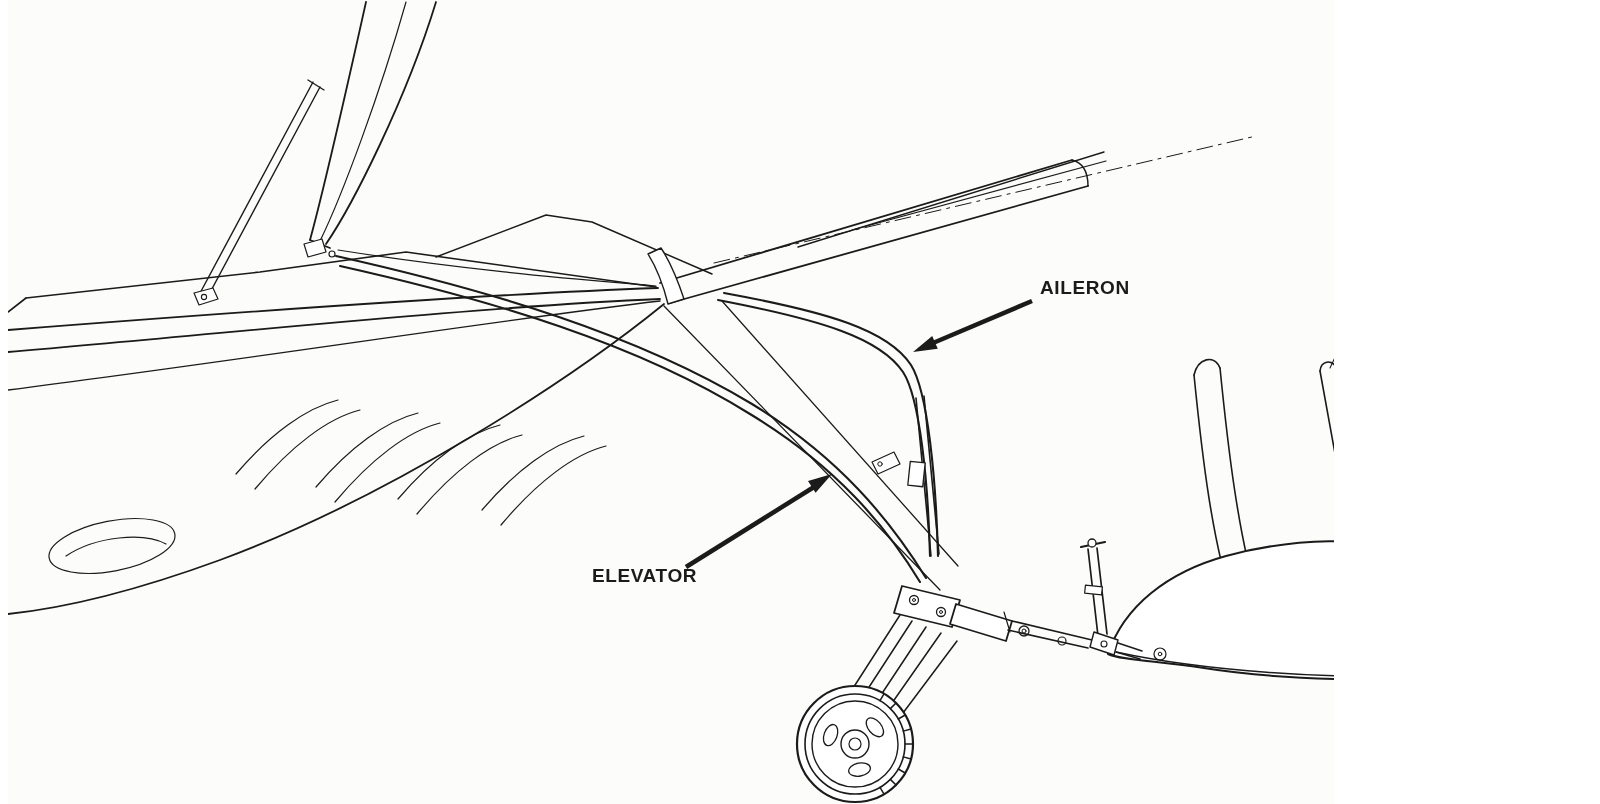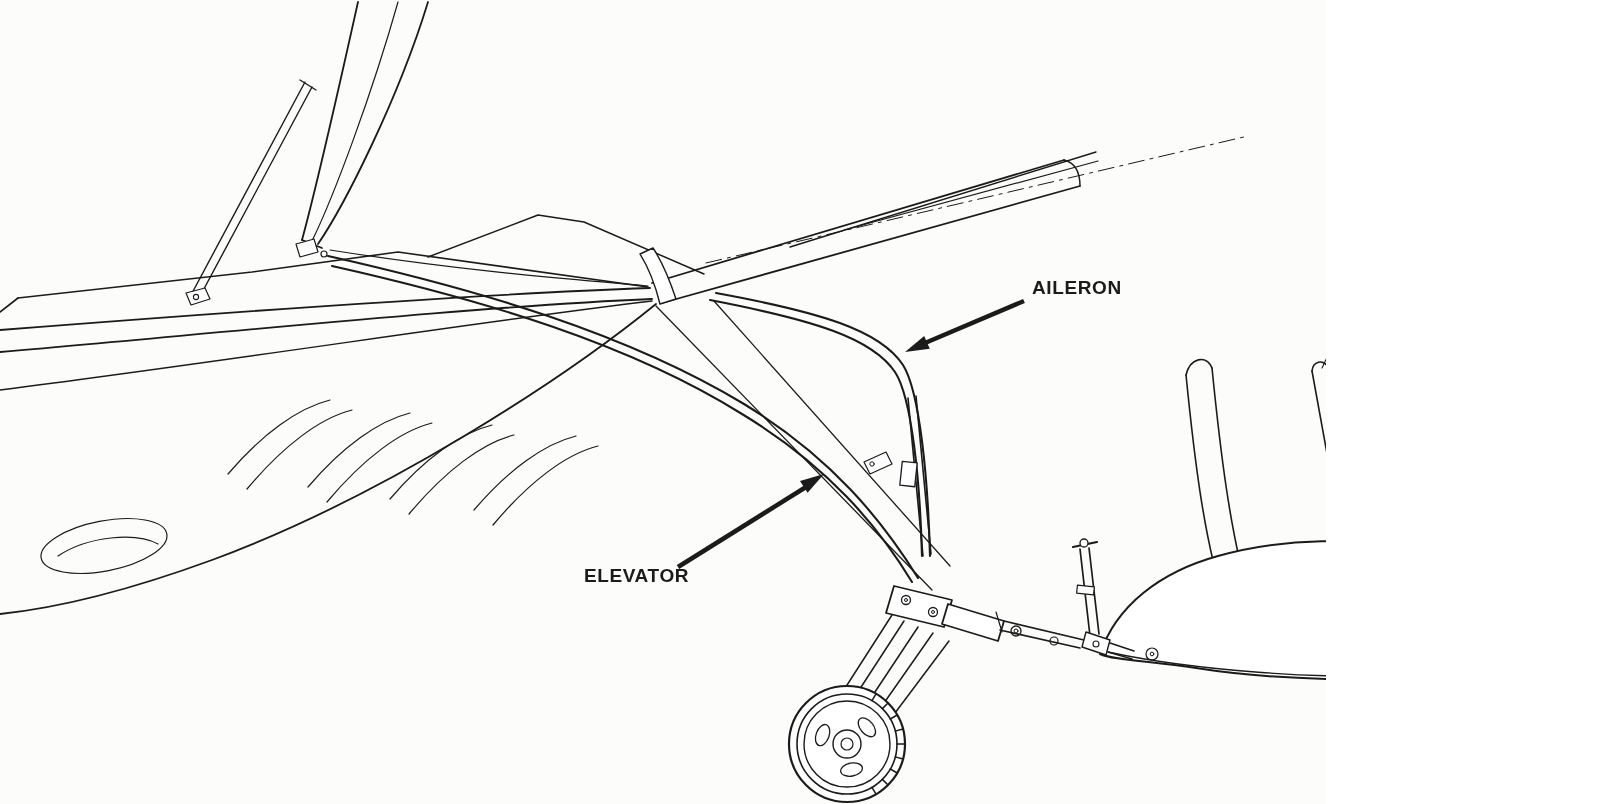--- a/index.html
+++ b/index.html
@@ -3,20 +3,21 @@
 <meta charset="utf-8">
 <style>
   :root{ --ink:#1b1b1b; --paper:#fcfcfa; }
   html,body{margin:0;padding:0;background:#ffffff;}
   .stage{
     position:relative;
     width:1326px;height:804px;
     background:var(--paper);
     overflow:hidden;
     font-family:"Liberation Sans", sans-serif;
+    margin-left:8px;
   }
   svg{display:block;}
   svg *{vector-effect:non-scaling-stroke;}
   .lbl{
     font-family:"Liberation Sans", sans-serif;
     font-weight:700;
     font-size:19px;
     letter-spacing:.6px;
     fill:var(--ink);
     stroke:none;

